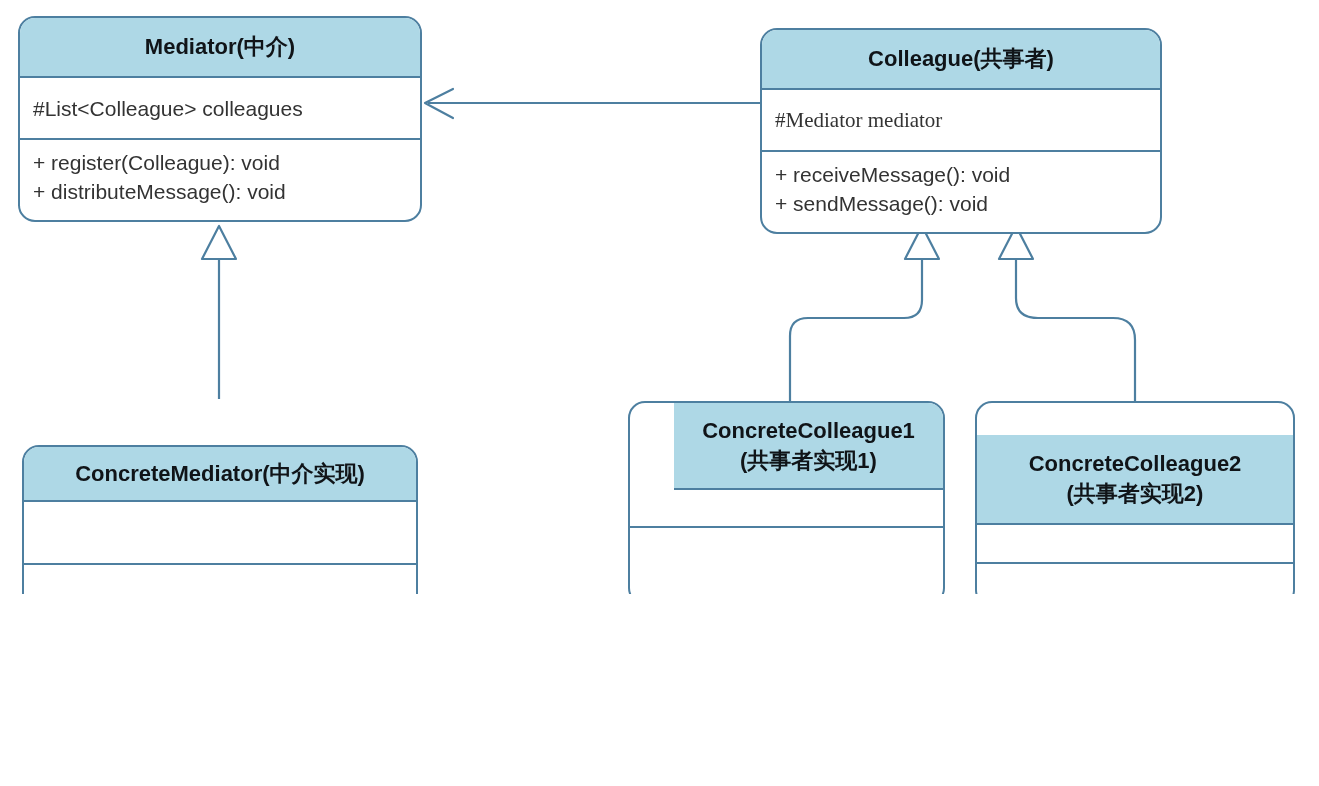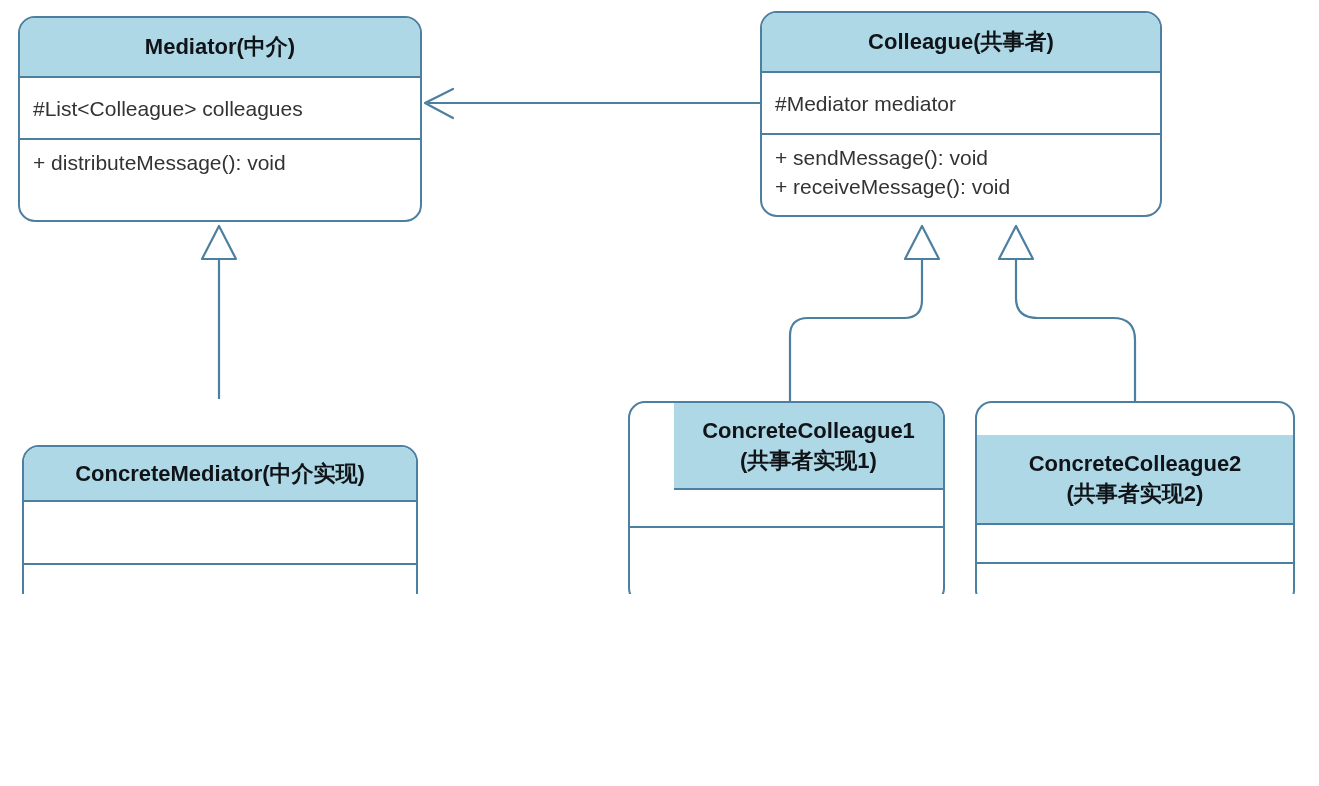--- a/index.html
+++ b/index.html
@@ -86,23 +86,23 @@
     font-size: 21px;
     line-height: 29px;
     color: var(--member-text);
     white-space: nowrap;
   }
   
   #box-mediator          { left: 18px;  top: 16px;  width: 404px; height: 206px; }
   #box-mediator .uml-header            { height: 60px; }
   #box-mediator .uml-section.fields    { height: 62px; }
 
-  #box-colleague         { left: 760px; top: 11px;  width: 402px; height: 206px; }
+  #box-colleague         { left: 760px; top: 28px;  width: 402px; height: 206px; }
   #box-colleague .uml-header           { height: 60px; }
-  #box-colleague .uml-section.fields   { height: 62px; }
+  #box-colleague .uml-section.fields   { height: 62px; font-family: Liberation Serif, serif; }
 
   #box-concrete-mediator { left: 22px;  top: 400px; width: 396px; height: 203px; margin-top: 45px; }
   #box-concrete-mediator .uml-header         { height: 55px; }
   #box-concrete-mediator .uml-section.fields { height: 63px; }
 
   #box-concrete-colleague-1 { left: 628px; top: 401px; width: 317px; height: 204px; }
   #box-concrete-colleague-1 .uml-header         { height: 87px; margin-left: 44px; }
   #box-concrete-colleague-1 .uml-section.fields { height: 38px; }
 
   #box-concrete-colleague-2 { left: 975px; top: 401px; width: 320px; height: 206px; }
@@ -148,34 +148,35 @@
   </svg>
 
   <div class="uml-class" id="box-mediator">
     <div class="uml-header">
       <span>Mediator(中介)</span>
     </div>
     <div class="uml-section fields">
       <span class="member">#List&lt;Colleague&gt; colleagues</span>
     </div>
     <div class="uml-section methods">
+      <div class="member">+ register(Colleague): void</div>
       <div class="member">+ distributeMessage(): void</div>
     </div>
   </div>
 
   <div class="uml-class" id="box-colleague">
     <div class="uml-header">
       <span>Colleague(共事者)</span>
     </div>
     <div class="uml-section fields">
       <span class="member">#Mediator mediator</span>
     </div>
     <div class="uml-section methods">
+      <div class="member">+ receiveMessage(): void</div>
       <div class="member">+ sendMessage(): void</div>
-      <div class="member">+ receiveMessage(): void</div>
     </div>
   </div>
 
   <div class="uml-class" id="box-concrete-mediator">
     <div class="uml-header">
       <span>ConcreteMediator(中介实现)</span>
     </div>
     <div class="uml-section fields"></div>
     <div class="uml-section methods"></div>
   </div>

